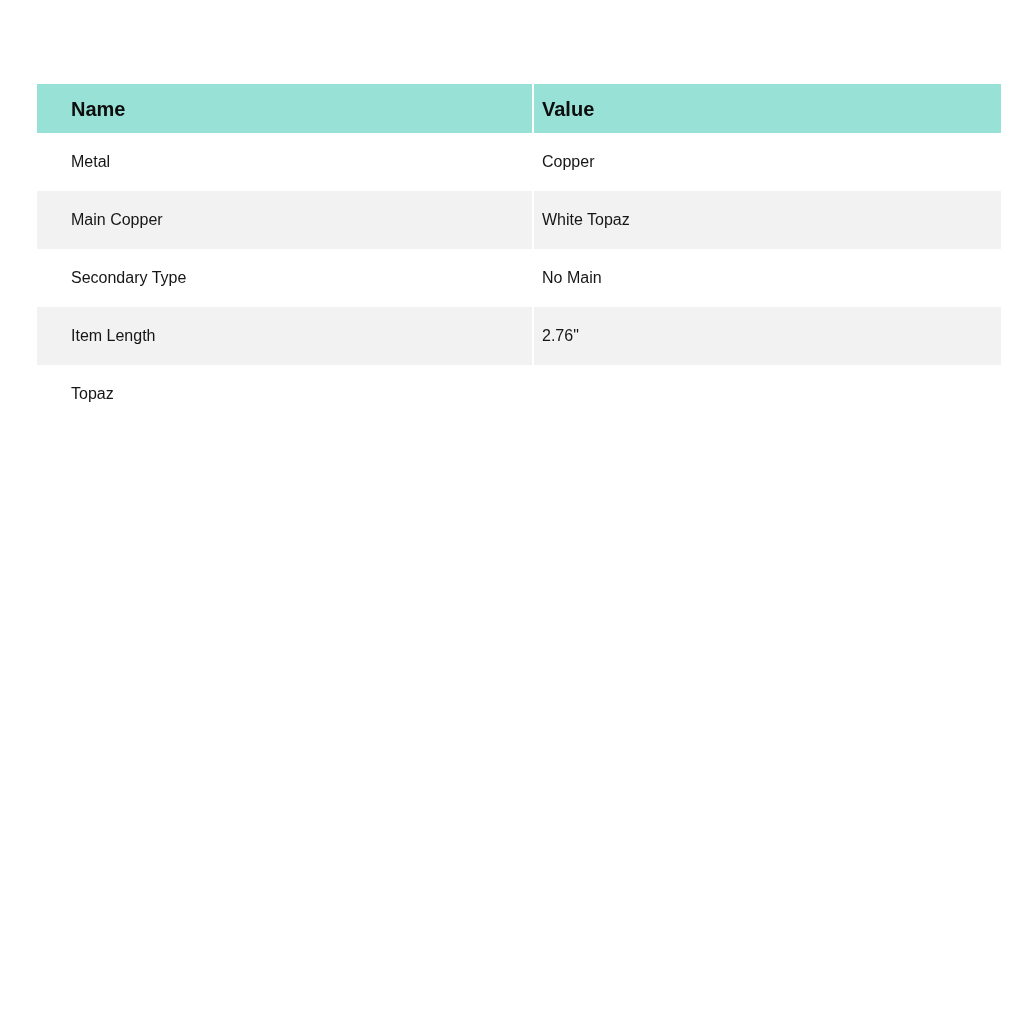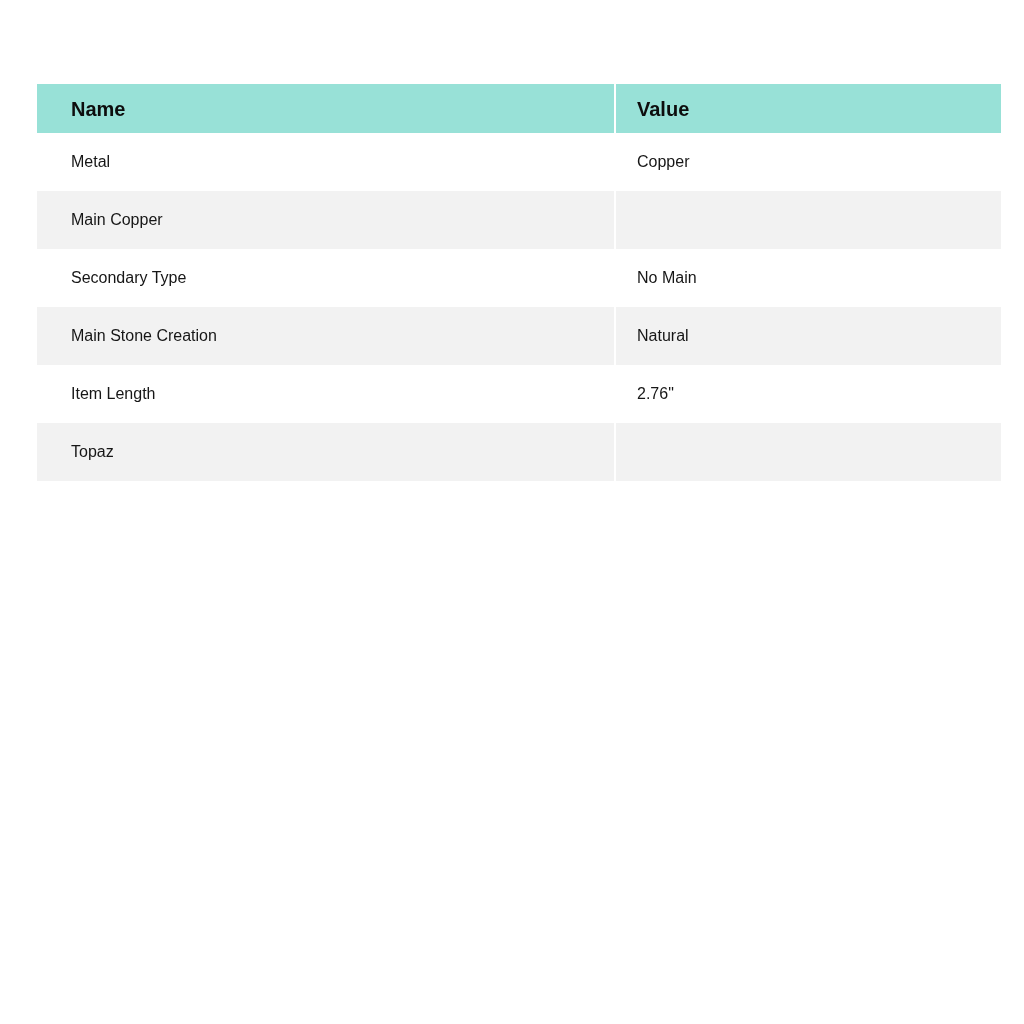--- a/index.html
+++ b/index.html
@@ -22,27 +22,27 @@
     width: 100%;
   }
   .cell {
     display: flex;
     align-items: center;
     font-size: 16px;
     line-height: 1;
     color: #161616;
   }
   .cell.name {
-    width: 579px;
+    width: 497px;
     padding-left: 34px;
     border-right: 2px solid #ffffff;
   }
   .cell.value {
     flex: 1;
-    padding-left: 21px;
+    padding-left: 8px;
   }
   .header-row {
     height: 49px;
   }
   .header-row .cell {
     font-size: 20px;
     font-weight: 600;
     color: #0d0d0d;
   }
   .data-row {
@@ -61,28 +61,25 @@
     <div class="cell name">Name</div>
     <div class="cell value">Value</div>
   </div>
 
   <div class="row data-row">
     <div class="cell name">Metal</div>
     <div class="cell value">Copper</div>
   </div>
   <div class="row data-row">
     <div class="cell name">Main Copper</div>
+    <div class="cell value">White Topaz</div>
   </div>
   <div class="row data-row">
     <div class="cell name">Secondary Type</div>
     <div class="cell value">No Main</div>
-  </div>
-  <div class="row data-row">
-    <div class="cell name">Main Stone Creation</div>
-    <div class="cell value">Natural</div>
   </div>
   <div class="row data-row">
     <div class="cell name">Item Length</div>
     <div class="cell value">2.76"</div>
   </div>
   <div class="row data-row">
     <div class="cell name">Topaz</div>
   </div>
 </div>
 

